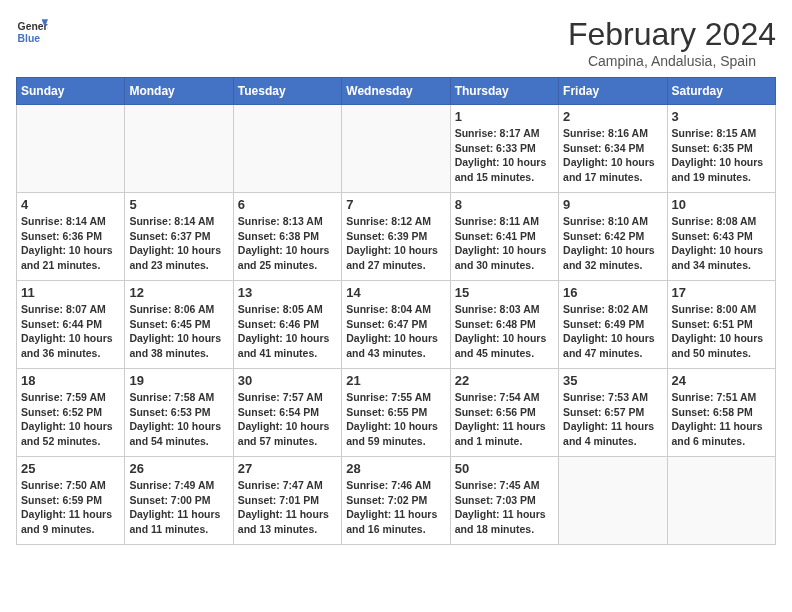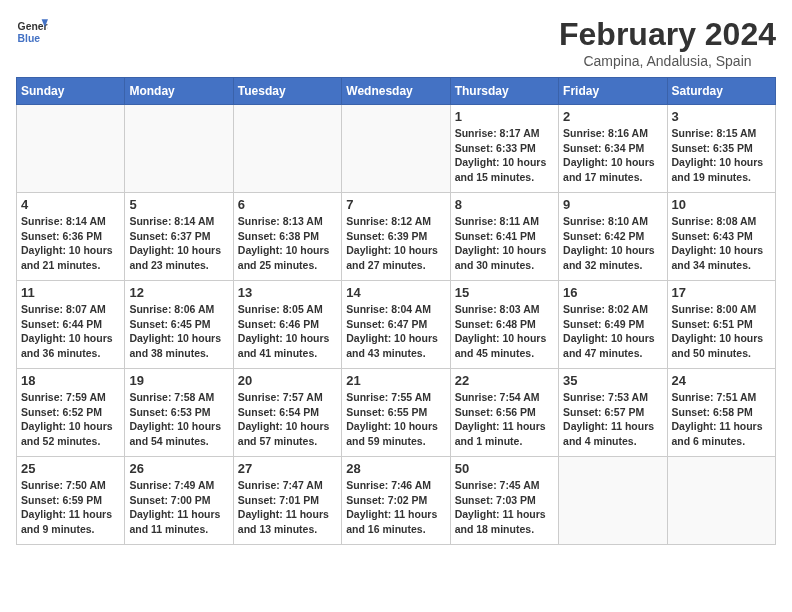--- a/index.html
+++ b/index.html
@@ -23,21 +23,21 @@
     }
     .logo-icon {
       width: 32px;
       height: 32px;
     }
     .title-area {
       text-align: right;
     }
     .month-title {
       font-size: 32px;
-      font-weight: bold;
+      font-weight: normal;
       color: #333;
     }
     .location-subtitle {
       font-size: 14px;
       color: #555;
       text-align: center;
     }
     .calendar-table {
       width: 100%;
       border-collapse: collapse;
@@ -188,21 +188,21 @@
       <tr>
         <td>
           <div class="day-number">18</div>
           <div class="day-info">Sunrise: 7:59 AM<br>Sunset: 6:52 PM<br>Daylight: 10 hours<br>and 52 minutes.</div>
         </td>
         <td>
           <div class="day-number">19</div>
           <div class="day-info">Sunrise: 7:58 AM<br>Sunset: 6:53 PM<br>Daylight: 10 hours<br>and 54 minutes.</div>
         </td>
         <td>
-          <div class="day-number">20</div>
+          <div class="day-number">30</div>
           <div class="day-info">Sunrise: 7:57 AM<br>Sunset: 6:54 PM<br>Daylight: 10 hours<br>and 57 minutes.</div>
         </td>
         <td>
           <div class="day-number">21</div>
           <div class="day-info">Sunrise: 7:55 AM<br>Sunset: 6:55 PM<br>Daylight: 10 hours<br>and 59 minutes.</div>
         </td>
         <td>
           <div class="day-number">22</div>
           <div class="day-info">Sunrise: 7:54 AM<br>Sunset: 6:56 PM<br>Daylight: 11 hours<br>and 1 minute.</div>
         </td>

